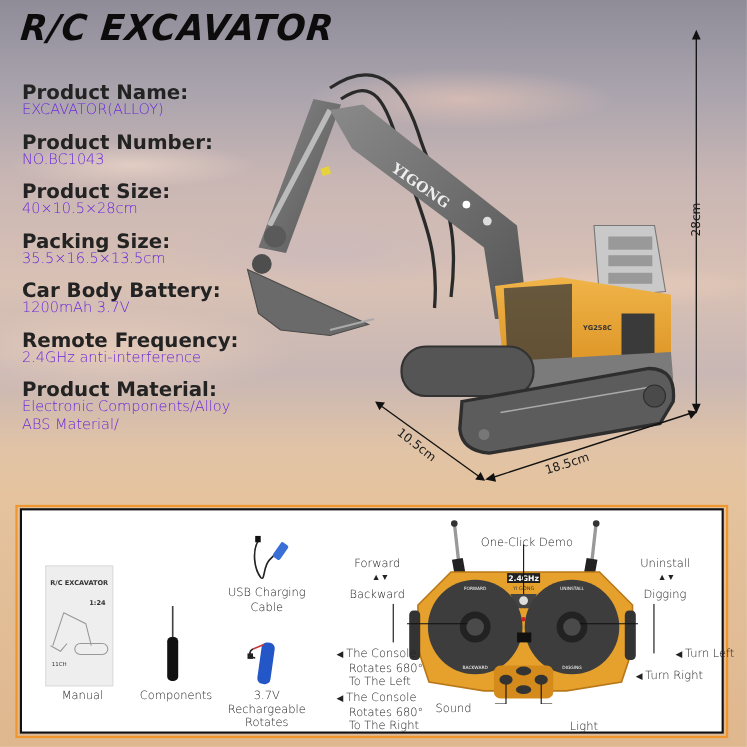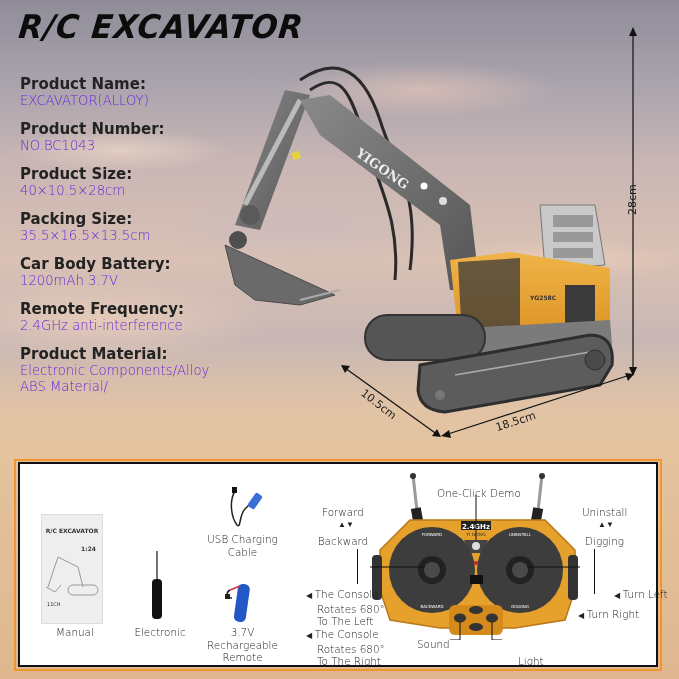--- a/index.html
+++ b/index.html
@@ -10,21 +10,21 @@
     background:
       radial-gradient(ellipse 200px 40px at 420px 90px,rgba(245,205,185,.55),transparent 70%),
       radial-gradient(ellipse 160px 30px at 120px 150px,rgba(255,230,210,.5),transparent 70%),
       radial-gradient(ellipse 180px 30px at 560px 260px,rgba(250,215,195,.45),transparent 70%),
       radial-gradient(ellipse 220px 50px at 300px 230px,rgba(190,180,200,.35),transparent 70%),
       radial-gradient(ellipse 240px 60px at 100px 320px,rgba(255,220,190,.5),transparent 70%);}
   .title{position:absolute;left:19px;top:8px;font-family:"DejaVu Sans",sans-serif;font-weight:900;font-style:italic;
     font-size:31px;letter-spacing:1px;color:#0c0c0c;transform:skewX(-6deg) scaleY(1.05);}
   .specs{position:absolute;left:20px;top:76px;width:230px;}
   .spec{margin-bottom:12px;}
-  .spec .lbl{font-size:15px;font-weight:600;color:#232323;line-height:17px;}
+  .spec .lbl{font-size:18px;font-weight:600;color:#232323;line-height:17px;}
   .spec .val{font-size:13.2px;font-weight:300;color:#6d28d9;line-height:16px;}
 
   
   .exc{position:absolute;left:0;top:0;width:679px;height:450px;pointer-events:none;}
 
   .dim-label{position:absolute;font-size:11px;color:#1a1a1a;}
 
   
   .frame{position:absolute;left:14px;top:459px;width:648px;height:212px;border:2px solid #f0962e;}
   .panel{position:absolute;left:18px;top:462px;width:640px;height:205px;background:#fff;border:2px solid #111;}
@@ -148,42 +148,42 @@
   </svg>
   <div style="position:absolute;right:6px;top:30px;font-size:6px;font-weight:bold;color:#333;">1:24</div>
   <div style="position:absolute;left:5px;top:86px;font-size:5px;color:#333;">11CH</div>
 </div>
 <div class="acc-label" style="left:40px;top:626px;width:70px;">Manual</div>
 
 <svg style="position:absolute;left:150px;top:551px;" width="14" height="70" viewBox="0 0 14 70">
   <line x1="7" y1="0" x2="7" y2="28" stroke="#444" stroke-width="1.5"></line>
   <rect x="2" y="28" width="10" height="40" rx="4" fill="#111"></rect>
 </svg>
-<div class="acc-label" style="left:125px;top:626px;width:70px;">Electronic</div>
+<div class="acc-label" style="left:125px;top:626px;width:70px;">Components</div>
 
 <svg style="position:absolute;left:225px;top:487px;" width="40" height="44" viewBox="0 0 40 44">
   <path d="M10 4 C4 14, 6 30, 12 38 C16 42, 14 28, 20 22 L30 12" stroke="#222" stroke-width="1.5" fill="none"></path>
   <rect x="26" y="6" width="8" height="16" rx="2" fill="#3a6fd8" transform="rotate(35 30 14)"></rect>
   <rect x="7" y="0" width="5" height="6" fill="#111"></rect>
 </svg>
 <div class="acc-label" style="left:200px;top:533px;width:85px;">
   <div>USB Charging</div>
   <div>Cable</div>
 </div>
 
 <svg style="position:absolute;left:222px;top:580px;" width="40" height="44" viewBox="0 0 40 44">
   <path d="M8 10 C4 12, 4 18, 10 18" stroke="#222" stroke-width="1.5" fill="none"></path>
   <rect x="3" y="14" width="5" height="5" fill="#222"></rect>
   <rect x="14" y="4" width="12" height="38" rx="5" fill="#2357c8" transform="rotate(8 20 22)"></rect>
   <path d="M8 10 L18 6" stroke="#c33" stroke-width="1.5"></path>
 </svg>
 <div class="acc-label" style="left:200px;top:626px;width:85px;">
   <div>3.7V</div>
   <div>Rechargeable</div>
-  <div>Remote</div>
+  <div>Rotates</div>
 </div>
 
 <svg style="position:absolute;left:370px;top:470px;" width="210" height="170" viewBox="0 0 210 170">
 
   <line x1="43" y1="5" x2="48" y2="50" stroke="#999" stroke-width="3"></line>
   <circle cx="43" cy="6" r="3" fill="#333"></circle>
   <rect x="42" y="38" width="10" height="14" fill="#222" transform="rotate(-10 47 45)"></rect>
   <line x1="172" y1="5" x2="167" y2="50" stroke="#999" stroke-width="3"></line>
   <circle cx="172" cy="6" r="3" fill="#333"></circle>
   <rect x="162" y="38" width="10" height="14" fill="#222" transform="rotate(10 167 45)"></rect>
@@ -246,14 +246,14 @@
 </div>
 <div class="rlabel" style="left:306px;top:628px;">
   <div><span class="arr">◀ </span><span>The Console</span></div>
   <div style="padding-left:11px;">Rotates 680°</div>
   <div style="padding-left:11px;">To The Right</div>
 </div>
 
 <div class="rlabel" style="left:578px;top:588px;margin-left:36px;"><span class="arr">◀ </span><span>Turn Left</span></div>
 <div class="rlabel" style="left:578px;top:608px;"><span class="arr">◀ </span><span>Turn Right</span></div>
 
-<div class="rlabel" style="left:417px;top:638px;">Sound</div>
+<div class="rlabel" style="left:396px;top:638px;">Sound</div>
 <div class="rlabel" style="left:518px;top:655px;">Light</div>
 
 </body></html>

